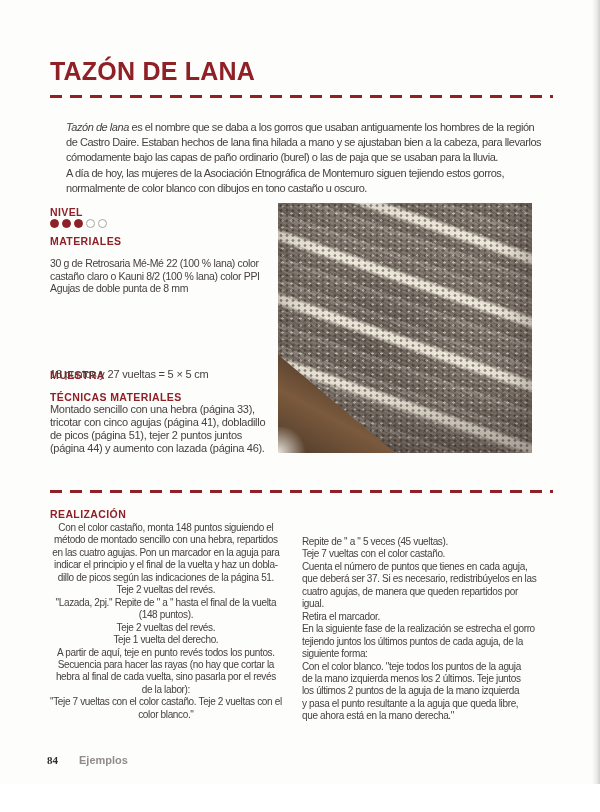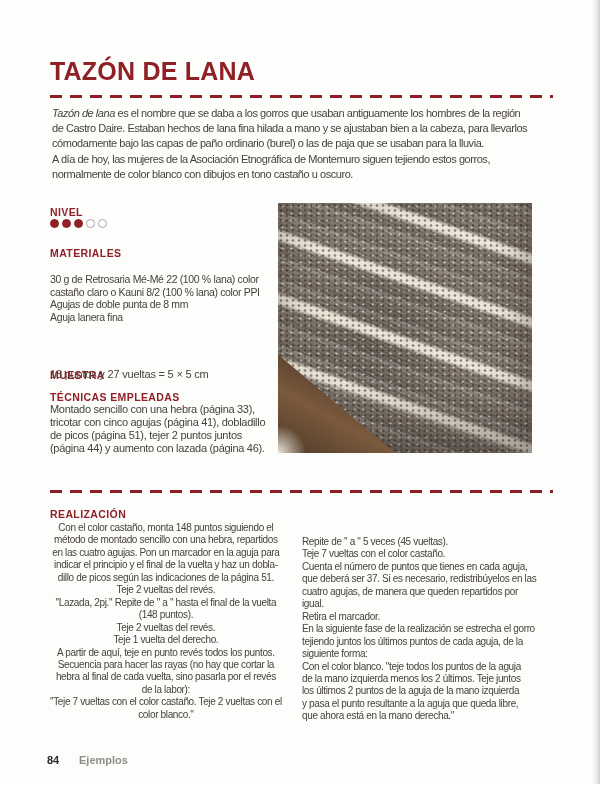--- a/index.html
+++ b/index.html
@@ -15,31 +15,31 @@
   .rule{
     position:absolute;left:50px;width:503px;height:3px;
     background:repeating-linear-gradient(90deg,#8e2026 0 12px,transparent 12px 20px);
   }
   .rule1{top:95px;}
   .rule2{top:490px;}
   .label{
     position:absolute;left:50px;font-size:10.5px;font-weight:700;
     color:#8e2026;letter-spacing:.4px;
   }
-  .lvl{top:206px}.mat{top:247px}.mue{top:369px}.tec{top:391px}.rea{top:508px}
+  .lvl{top:206px}.mat{top:235px}.mue{top:369px}.tec{top:391px}.rea{top:508px}
   
   .pre{white-space:pre;}
   .intro{
-    position:absolute;left:50px;top:104px;margin:2px;
+    position:absolute;left:50px;top:104px;margin:16px;
     font-size:11px;line-height:15.2px;letter-spacing:-.45px;color:#47423e;
     white-space:pre;
   }
   .intro em{font-style:italic;}
   .body{position:absolute;left:50px;color:#47423e;}
-  .mat-body{top:257px;font-size:10.5px;line-height:12.6px;letter-spacing:-.35px;margin-top:16px;}
+  .mat-body{top:257px;font-size:10.5px;line-height:12.6px;letter-spacing:-.35px;}
   .mue-body{top:368px;font-size:11px;letter-spacing:-.2px;}
   .tec-body{top:403px;font-size:11px;line-height:13px;letter-spacing:-.3px;}
   .col{
     position:absolute;font-size:10px;line-height:12.45px;
     letter-spacing:-.35px;color:#47423e;white-space:pre;
   }
   #col1{left:50px;top:522px;text-align:center;}
   #col2{left:302px;top:536px;}
   
   .dots{position:absolute;left:50px;top:219px;display:flex;gap:3px;}
@@ -71,21 +71,21 @@
   .wood{
     position:absolute;left:0;bottom:0;width:46%;height:48%;
     clip-path:polygon(0 18%,100% 100%,0 100%);
     background:linear-gradient(28deg,#4f3a2a,#7b5a3d 35%,#5d4430 55%,#8a6a4a 75%,#6b4e36);
   }
   .wood::after{
     content:"";position:absolute;left:0;bottom:0;width:30px;height:26px;
     background:radial-gradient(circle at 0% 100%, rgba(244,240,230,.95), rgba(244,240,230,0) 70%);
   }
   
-  .pnum{position:absolute;left:47px;top:754px;font-size:11px;font-weight:700;color:#2f2d2b;}
+  .pnum{position:absolute;left:47px;top:754px;font-size:11px;font-weight:700;color:#2f2d2b;font-family:Liberation Serif, serif;}
   .psec{position:absolute;left:79px;top:754px;font-size:11px;color:#908c88;font-weight:bold;}
   .edge{
     position:absolute;right:0;top:0;width:8px;height:100%;
     background:linear-gradient(90deg, rgba(0,0,0,0) 0%, rgba(0,0,0,.08) 60%, rgba(0,0,0,.18) 100%);
   }
 </style>
 </head>
 <body>
 
 <div id="page">
@@ -106,27 +106,26 @@
       <span class="dot filled"></span>
       <span class="dot"></span>
       <span class="dot"></span>
     </div>
 
   <div class="label mat">MATERIALES</div>
   <div class="body mat-body">
     <div class="pre">30 g de Retrosaria Mé-Mé 22 (100 % lana) color
 castaño claro o Kauni 8/2 (100 % lana) color PPI</div>
     <div class="pre">Agujas de doble punta de 8 mm</div>
-    <div class="pre">Aguja lanera fina</div>
   </div>
 
   <div class="label mue">MUESTRA</div>
   <div class="body mue-body pre">18 puntos y 27 vueltas = 5 × 5 cm</div>
 
-  <div class="label tec">TÉCNICAS EMPLEADAS</div>
+  <div class="label tec">TÉCNICAS MATERIALES</div>
   <div class="body tec-body pre">Montado sencillo con una hebra (página 33),
 tricotar con cinco agujas (página 41), dobladillo
 de picos (página 51), tejer 2 puntos juntos
 (página 44) y aumento con lazada (página 46).</div>
 
   <div class="photo">
     <div class="wood"></div>
   </div>
 
   <div class="rule rule2"></div>

